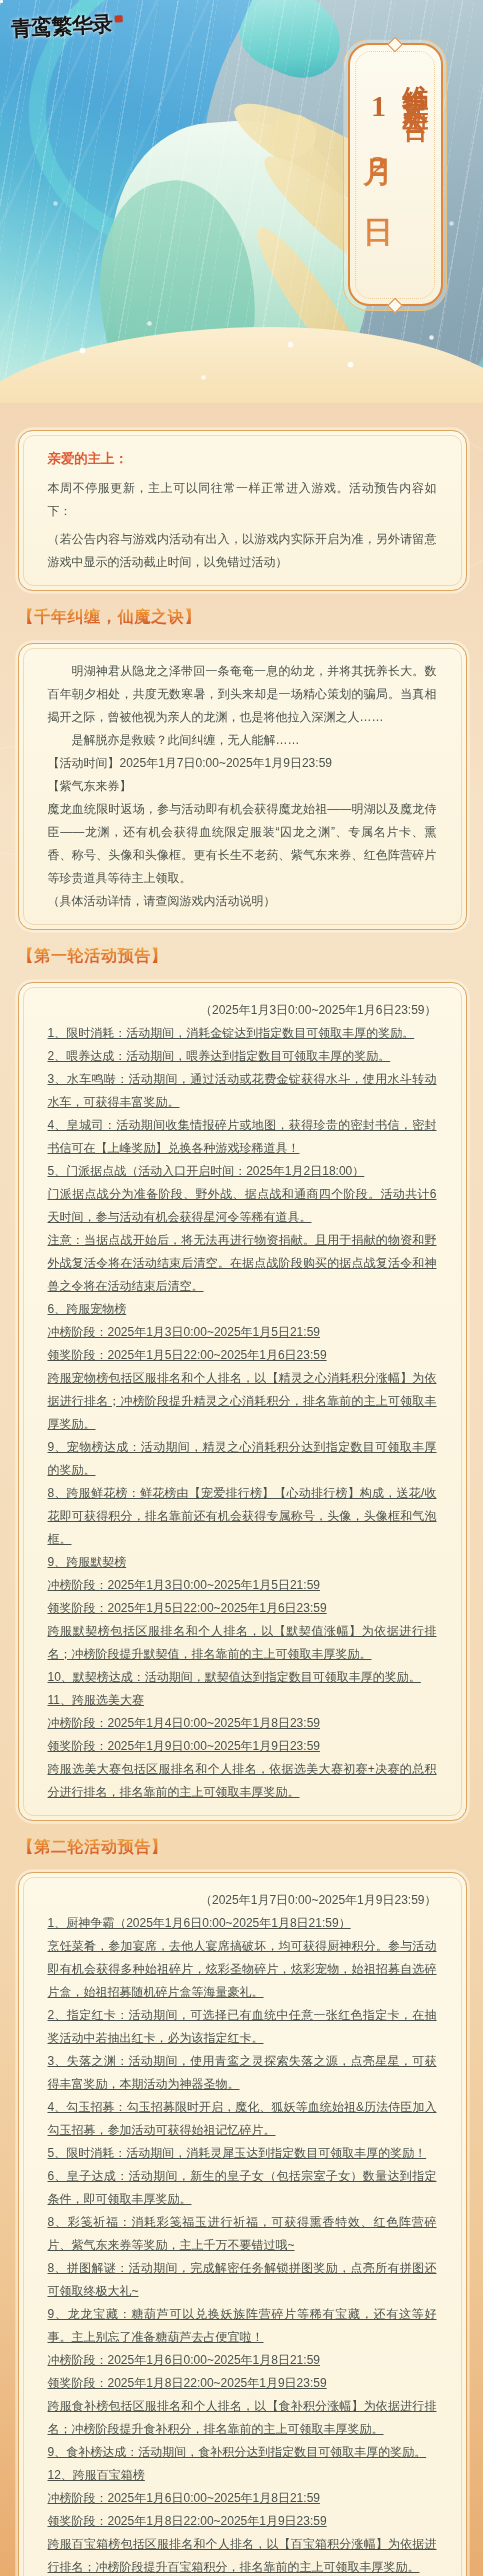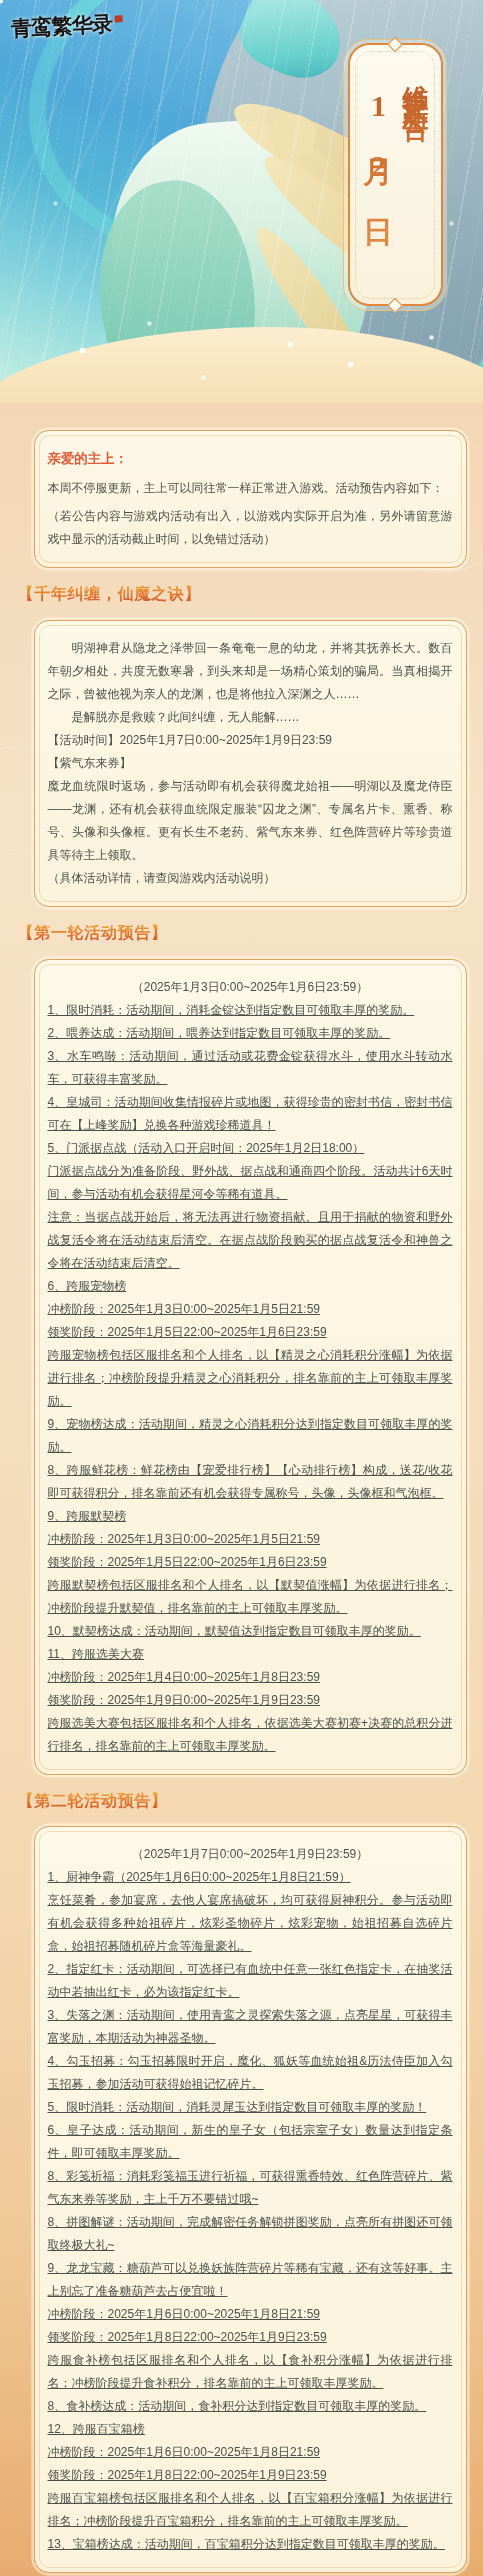--- a/index.html
+++ b/index.html
@@ -69,34 +69,34 @@
     -webkit-background-clip:text;background-clip:text;color:transparent;}
   .v-date{font-size:30px;letter-spacing:13.4px;padding-top:44px;font-family:"Liberation Serif","DejaVu Serif",serif;}
   .v-title{font-size:26px;letter-spacing:6px;padding-top:17.5px;font-family:"Liberation Serif","DejaVu Serif",serif;}
   
   .content{position:relative;padding:0 17.5px;}
   .cloud-deco{position:absolute;right:-27px;top:6.7px;width:134px;height:134px;border:1.3px solid rgba(255,255,255,.25);
     border-radius:50%;pointer-events:none;}
   .cloud-deco2{position:absolute;left:-40px;top:316px;width:107px;height:107px;border:1.3px solid rgba(255,255,255,.2);
     border-radius:50%;pointer-events:none;}
   .card{position:relative;background:linear-gradient(180deg,#FDF8E7 0%,#FBF3DC 100%);
-    border:1.3px solid #DCA45F;border-radius:14.8px;padding:16px 13px;
-    box-shadow:0 0 0 2.7px rgba(253,248,231,.55);margin-left:16px;}
+    border:1.3px solid #DCA45F;border-radius:14.8px;padding:16px 29px;
+    box-shadow:0 0 0 2.7px rgba(253,248,231,.55);}
   .card::before{content:"";position:absolute;inset:4px;border:0.7px solid rgba(220,164,95,.35);border-radius:10.7px;pointer-events:none;}
   .card + .section-title{margin-top:16px;}
   .section-title{margin:16px 0 14.8px 0;text-align:left;font-weight:bold;font-size:16px;letter-spacing:0.7px;
     background:linear-gradient(180deg,#EFA93D 0%,#E0752F 55%,#CE4A24 100%);
     -webkit-background-clip:text;background-clip:text;color:transparent;
     font-family:"Liberation Serif","DejaVu Serif",serif;}
   .intro-card{margin-top:27px;}
   .greeting{color:#DF5B35;font-weight:bold;font-size:13.4px;line-height:23px;margin:0 0 6.7px 0;}
   .body-p{color:#4B524C;font-size:12px;line-height:23px;margin:0;text-align:justify;}
   .gap{margin-top:5.4px;}
   .indent{text-indent:2em;}
-  .date-line{text-align:center;}
+  .date-line{text-align:right;}
   .lines .body-p{margin:0;text-decoration:underline;}
 </style>
 </head>
 <body>
 
 <div class="page">
 
   <div class="hero">
     <div class="hero-sky"></div>
     <div class="hero-streaks"></div>
@@ -187,21 +187,21 @@
           <p class="body-p">3、失落之渊：活动期间，使用青鸾之灵探索失落之源，点亮星星，可获得丰富奖励，本期活动为神器圣物。</p>
           <p class="body-p">4、勾玉招募：勾玉招募限时开启，魔化、狐妖等血统始祖&amp;历法侍臣加入勾玉招募，参加活动可获得始祖记忆碎片。</p>
           <p class="body-p">5、限时消耗：活动期间，消耗灵犀玉达到指定数目可领取丰厚的奖励！</p>
           <p class="body-p">6、皇子达成：活动期间，新生的皇子女（包括宗室子女）数量达到指定条件，即可领取丰厚奖励。</p>
           <p class="body-p">8、彩笺祈福：消耗彩笺福玉进行祈福，可获得熏香特效、红色阵营碎片、紫气东来券等奖励，主上千万不要错过哦~</p>
           <p class="body-p">8、拼图解谜：活动期间，完成解密任务解锁拼图奖励，点亮所有拼图还可领取终极大礼~</p>
           <p class="body-p">9、龙龙宝藏：糖葫芦可以兑换妖族阵营碎片等稀有宝藏，还有这等好事。主上别忘了准备糖葫芦去占便宜啦！</p>
           <p class="body-p">冲榜阶段：2025年1月6日0:00~2025年1月8日21:59</p>
           <p class="body-p">领奖阶段：2025年1月8日22:00~2025年1月9日23:59</p>
           <p class="body-p">跨服食补榜包括区服排名和个人排名，以【食补积分涨幅】为依据进行排名；冲榜阶段提升食补积分，排名靠前的主上可领取丰厚奖励。</p>
-          <p class="body-p">8、食补榜达成：活动期间，食补积分达到指定数目可领取丰厚的奖励。</p>
+          <p class="body-p">9、食补榜达成：活动期间，食补积分达到指定数目可领取丰厚的奖励。</p>
           <p class="body-p">12、跨服百宝箱榜</p>
           <p class="body-p">冲榜阶段：2025年1月6日0:00~2025年1月8日21:59</p>
           <p class="body-p">领奖阶段：2025年1月8日22:00~2025年1月9日23:59</p>
           <p class="body-p">跨服百宝箱榜包括区服排名和个人排名，以【百宝箱积分涨幅】为依据进行排名；冲榜阶段提升百宝箱积分，排名靠前的主上可领取丰厚奖励。</p>
           <p class="body-p">13、宝箱榜达成：活动期间，百宝箱积分达到指定数目可领取丰厚的奖励。</p>
         </div>
     </div>
 
   </div>
 </div>

